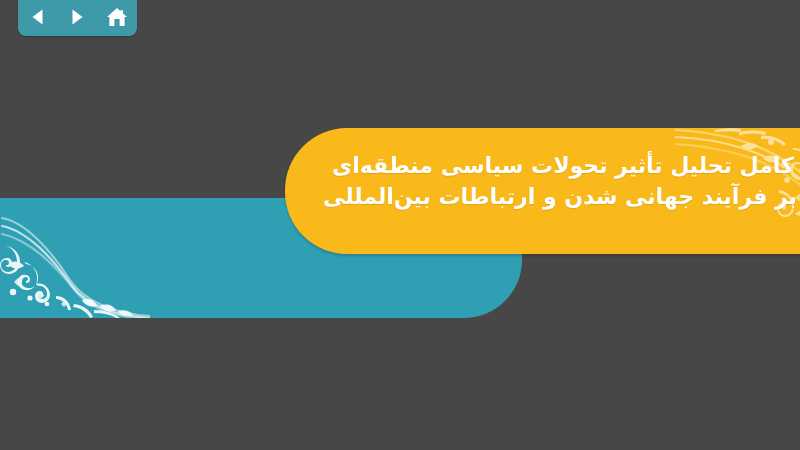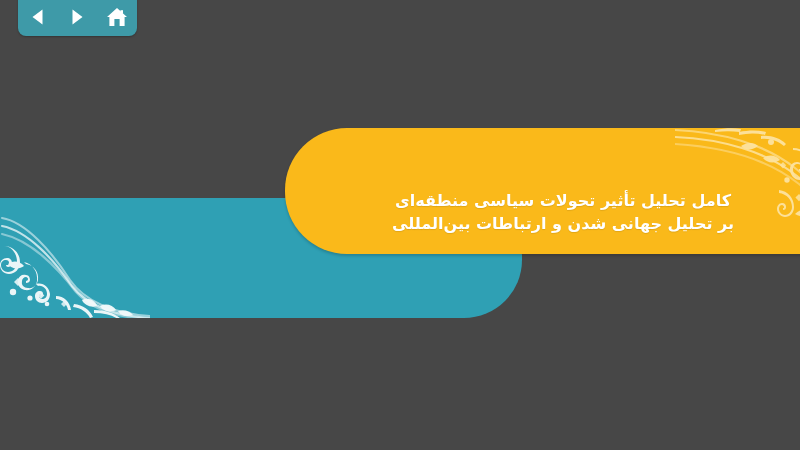--- a/index.html
+++ b/index.html
@@ -93,25 +93,24 @@
 
   #title-block {
     position: absolute;
     right: 48px;
     left: 44px;
     top: 22px;
     text-align: center;
     color: #ffffff;
     direction: rtl;
     line-height: 1.42;
-    font-size: 16px;
+    font-size: 22px;
     font-weight: bold;
     text-shadow: 0 1px 1px rgba(0,0,0,0.10);
     letter-spacing: 0;
-    margin-top: 40px;
   }
   .title-line { display: block; white-space: nowrap; }
 </style>
 </head>
 <body>
 
 <div id="stage">
 
   <div id="navbar">
 
@@ -206,18 +205,18 @@
           <path d="M154 100 c4-6 11-8 17-6 c-3 6-10 9-17 6 z"></path>
           <path d="M120 86 c5-5 12-6 17-3 c-4 5-11 7-17 3 z"></path>
           <path d="M88 30 c6-4 13-3 17 2 c-6 4-13 3-17-2 z"></path>
           <path d="M66 18 c6-4 13-4 17 0 c-5 4-12 5-17 0 z"></path>
         </g>
       </svg>
     </div>
 
     <div id="title-block">
       <span class="title-line">کامل تحلیل تأثیر تحولات سیاسی منطقه‌ای</span>
-      <span class="title-line">بر تحلیل جهانی شدن و ارتباطات بین‌المللی</span>
+      <span class="title-line">بر فرآیند جهانی شدن و ارتباطات بین‌المللی</span>
     </div>
 
   </div>
 
 </div>
 
 </body></html>

